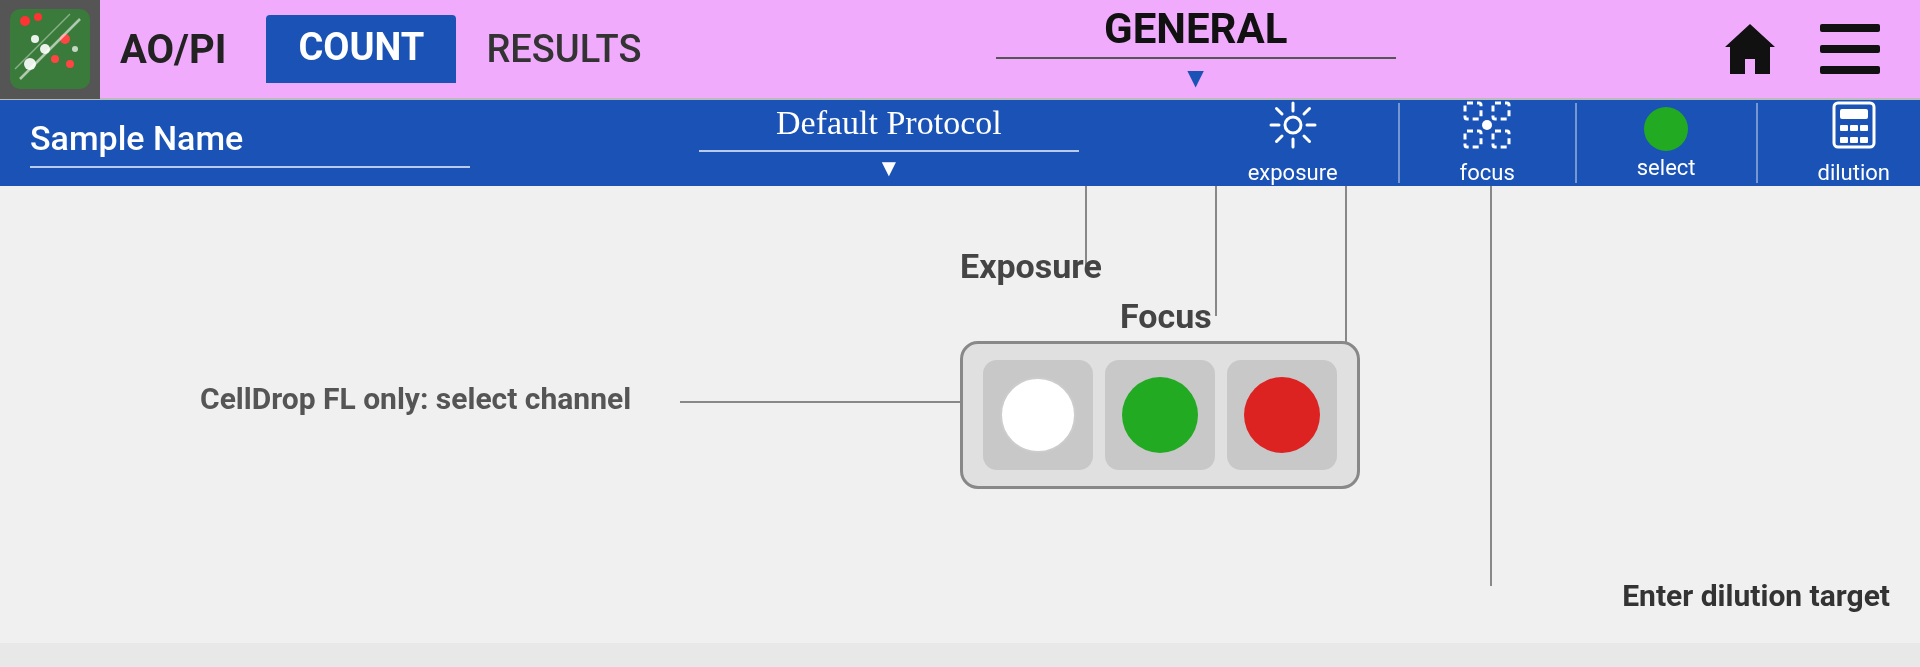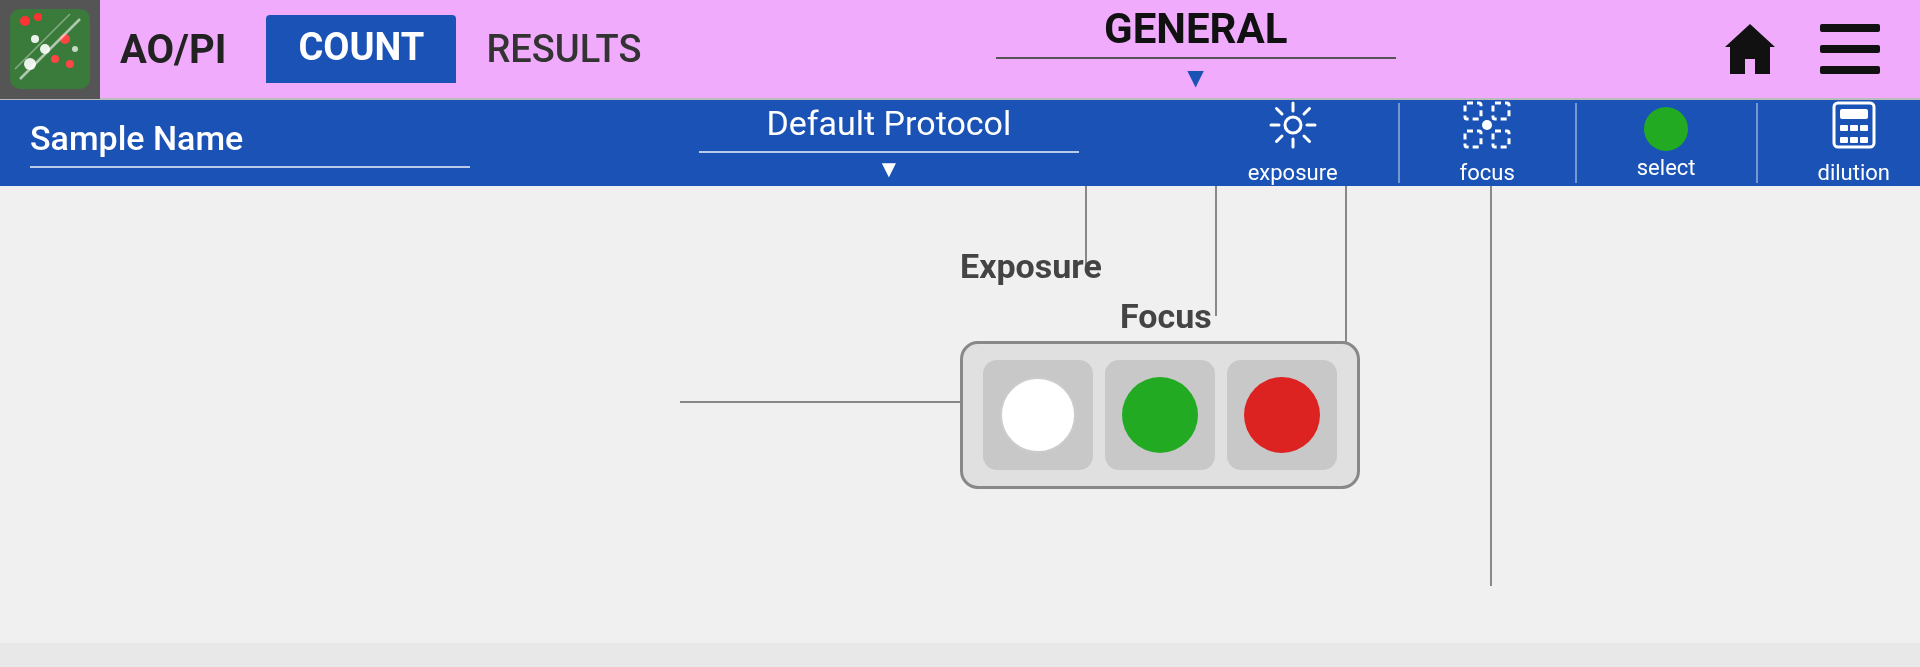--- a/index.html
+++ b/index.html
@@ -135,20 +135,21 @@
       flex: 1;
       display: flex;
       flex-direction: column;
       align-items: center;
     }
 
     .protocol-label {
       color: #fff;
       font-size: 34px;
       font-weight: 400;
+      font-family: Liberation Serif, serif;
     }
 
     .protocol-underline {
       width: 380px;
       height: 2px;
       background: rgba(255,255,255,0.7);
       margin-top: 8px;
     }
 
     .protocol-arrow {
@@ -450,29 +451,31 @@
 
   <div class="vertical-line exposure-line"></div>
   <div class="vertical-line focus-line"></div>
   <div class="vertical-line channel-line"></div>
   <div class="vertical-line dilution-line"></div>
 
   <div class="exposure-label">Exposure</div>
 
   <div class="focus-label">Focus</div>
 
+  <div class="celldrop-label">CellDrop FL only: select channel</div>
 
   <div class="celldrop-line"></div>
 
   <div class="channel-selector">
     <button class="channel-btn">
       <div class="channel-btn-circle channel-btn-white"></div>
     </button>
     <button class="channel-btn">
       <div class="channel-btn-circle channel-btn-green"></div>
     </button>
     <button class="channel-btn">
       <div class="channel-btn-circle channel-btn-red"></div>
     </button>
   </div>
 
+  <div class="dilution-target-label">Enter dilution target</div>
 
 </div>
 
 </body></html>

